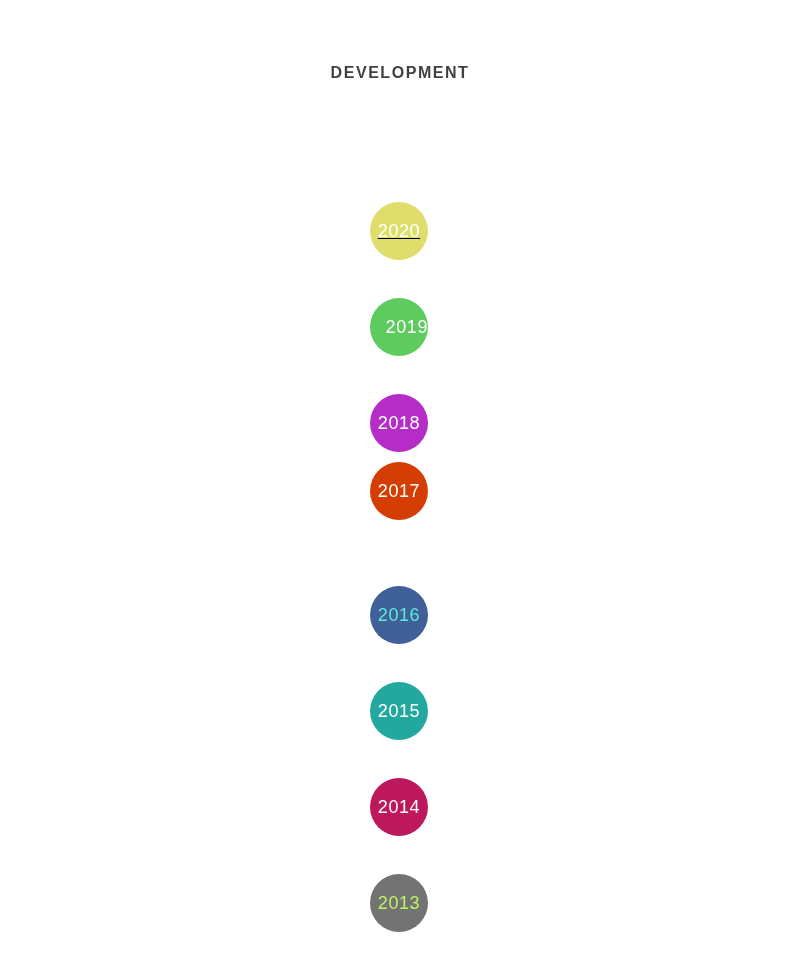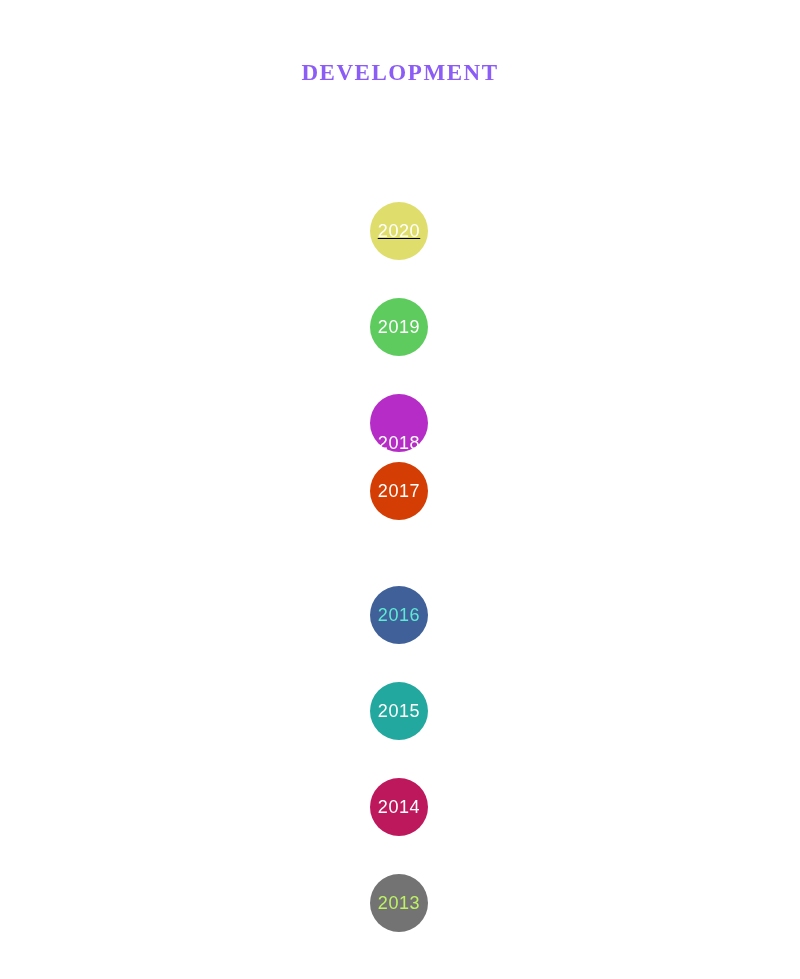--- a/index.html
+++ b/index.html
@@ -26,26 +26,26 @@
   .title-block {
     position: absolute;
     left: 0;
     top: 62px;
     width: 800px;
     text-align: center;
     user-select: none;
   }
   .title-line {
     display: block;
-    font-family: Liberation Serif, serif;
-    font-size: 23px;
+    font-family: Liberation Sans, sans-serif;
+    font-size: 16px;
     font-weight: bold;
     letter-spacing: 1.55px;
     line-height: 21.5px;
-    color: #8b5cf6;
+    color: #404040;
     white-space: nowrap;
   }
   .title-line.line-2 {
     letter-spacing: 1.7px;
   }
 
   
   .timeline {
     position: absolute;
     left: 0;
@@ -84,24 +84,24 @@
 <div id="infographic">
 
   <div class="title-block">
     <span class="title-line line-1">DEVELOPMENT</span>
   </div>
 
   <div class="timeline" id="timeline">
       <div class="milestone" style="left: 370px; top: 202px; width: 58px; height: 58px; background-color: rgb(223, 222, 108); text-decoration: underline;">
         <span class="milestone-label" style="color: rgb(255, 255, 255);">2020</span>
       </div>
-      <div class="milestone" style="left: 370px; top: 298px; width: 58px; height: 58px; background-color: rgb(94, 203, 94);">
+      <div class="milestone" style="left: 370px; top: 298px; width: 58px; height: 58px; background-color: rgb(94, 203, 94); justify-content: flex-end;">
         <span class="milestone-label" style="color: rgb(255, 255, 255);">2019</span>
       </div>
-      <div class="milestone" style="left: 370px; top: 394px; width: 58px; height: 58px; background-color: rgb(181, 44, 198); align-items: flex-end;">
+      <div class="milestone" style="left: 370px; top: 394px; width: 58px; height: 58px; background-color: rgb(181, 44, 198);">
         <span class="milestone-label" style="color: rgb(255, 255, 255);">2018</span>
       </div>
       <div class="milestone" style="left: 370px; top: 462px; width: 58px; height: 58px; background-color: rgb(212, 61, 3);">
         <span class="milestone-label" style="color: rgb(255, 255, 255);">2017</span>
       </div>
       <div class="milestone" style="left: 370px; top: 586px; width: 58px; height: 58px; background-color: rgb(63, 96, 152);">
         <span class="milestone-label" style="color: #5eead4;">2016</span>
       </div>
       <div class="milestone" style="left: 370px; top: 682px; width: 58px; height: 58px; background-color: rgb(34, 168, 158);">
         <span class="milestone-label" style="color: rgb(255, 255, 255);">2015</span>

